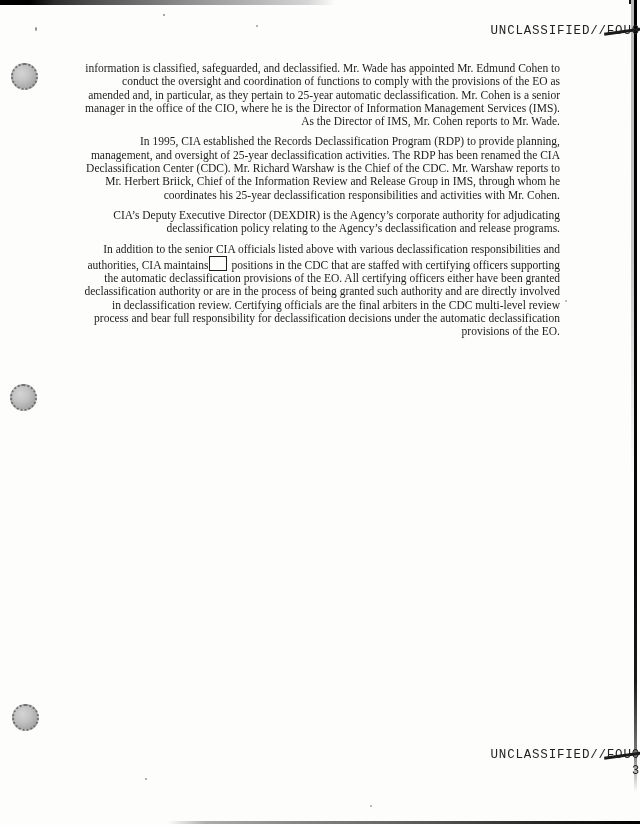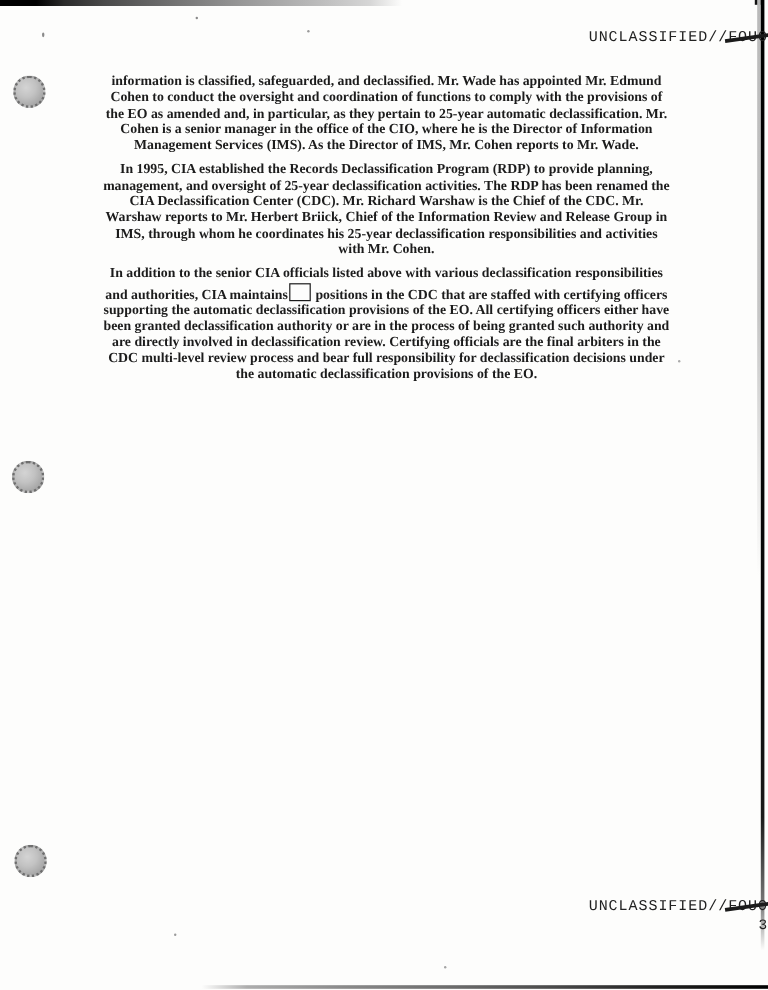--- a/index.html
+++ b/index.html
@@ -51,21 +51,21 @@
   .footer{top:748px;}
   .page-number{top:764px;font-size:12px;}
   .struck{position:relative;display:inline-block;}
   .struck::after{
     content:"";position:absolute;left:-7%;right:-12%;top:46%;height:2.5px;
     background:#1b1b1b;transform:rotate(-8deg);
   }
   
   .body-text{
     position:absolute;left:84px;top:62px;width:476px;
-    font-size:11.5px;line-height:13.3px;text-align:center;font-weight:bold;
+    font-size:11.5px;line-height:13.3px;text-align:right;
   }
   .body-text p{margin:0 0 7px 0;}
   .redaction-box{
     display:inline-block;width:16px;height:13px;
     border:1.5px solid #1c1c1c;vertical-align:-2px;
     margin:0 4px 0 1px;background:#fdfdfc;
   }
   
   .speck{position:absolute;background:#8a8a8a;border-radius:50%;}
 </style>
@@ -89,20 +89,21 @@
   <div class="speck" style="left:256px;top:25px;width:2px;height:2px;background:#9a9a9a;"></div>
   <div class="speck" style="left:145px;top:778px;width:2px;height:2px;background:#9a9a9a;"></div>
   <div class="speck" style="left:370px;top:805px;width:2px;height:2px;background:#a5a5a5;"></div>
   <div class="speck" style="left:565px;top:300px;width:2px;height:2px;background:#aaa;"></div>
 
   <div class="header"><span>UNCLASSIFIED//</span><span class="struck">FOUO</span></div>
 
   <div class="body-text">
     <p>information is classified, safeguarded, and declassified.  Mr. Wade has appointed Mr. Edmund Cohen to conduct the oversight and coordination of functions to comply with the provisions of the EO as amended and, in particular, as they pertain to 25-year automatic declassification.  Mr. Cohen is a senior manager in the office of the CIO, where he is the Director of Information Management Services (IMS).  As the Director of IMS, Mr. Cohen reports to Mr. Wade.</p>
     <p>In 1995, CIA established the Records Declassification Program (RDP) to provide planning, management, and oversight of 25-year declassification activities. The RDP has been renamed the CIA Declassification Center (CDC).  Mr. Richard Warshaw is the Chief of the CDC.  Mr. Warshaw reports to Mr. Herbert Briick, Chief of the Information Review and Release Group in IMS, through whom he coordinates his 25-year declassification responsibilities and activities with Mr. Cohen.</p>
+    <p>CIA’s Deputy Executive Director (DEXDIR) is the Agency’s corporate authority for adjudicating declassification policy relating to the Agency’s declassification and release programs.</p>
     <p><span>In addition to the senior CIA officials listed above with various declassification responsibilities and authorities, CIA maintains</span><span class="redaction-box"></span><span>positions in the CDC that are staffed with certifying officers supporting the automatic declassification provisions of the EO.  All certifying officers either have been granted declassification authority or are in the process of being granted such authority and are directly involved in declassification review.  Certifying officials are the final arbiters in the CDC multi-level review process and bear full responsibility for declassification decisions under the automatic declassification provisions of the EO.</span></p>
   </div>
 
   <div class="footer"><span>UNCLASSIFIED//</span><span class="struck">FOUO</span></div>
 
   <div class="page-number">3</div>
 
 </div>
 
 </body></html>

